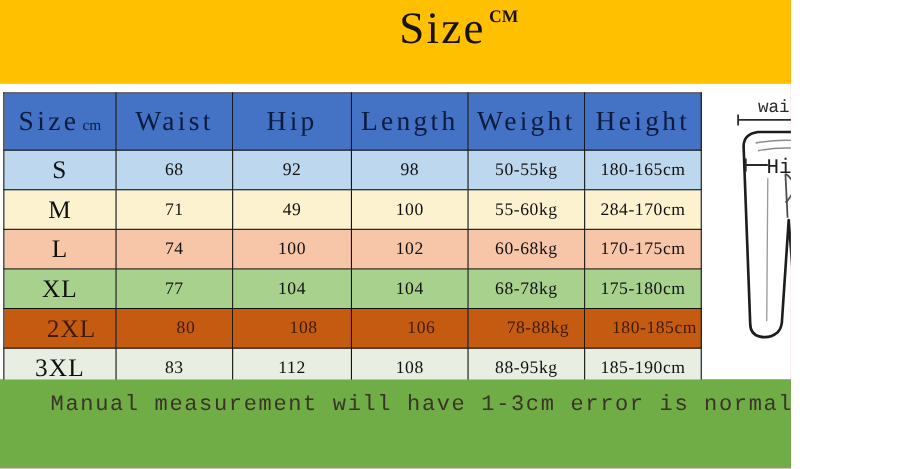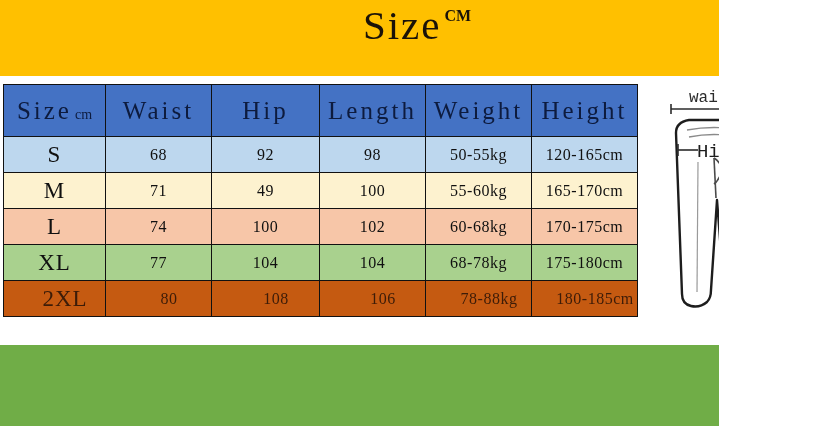--- a/index.html
+++ b/index.html
@@ -191,29 +191,29 @@
         <th>Height</th>
       </tr>
     </thead>
     <tbody>
       <tr class="row-s">
         <td class="c-size">S</td>
         <td>68</td>
         <td>92</td>
         <td>98</td>
         <td>50-55kg</td>
-        <td>120-165cm</td>
+        <td>180-165cm</td>
       </tr>
       <tr class="row-m">
         <td class="c-size">M</td>
         <td>71</td>
         <td>49</td>
         <td>100</td>
         <td>55-60kg</td>
-        <td>165-170cm</td>
+        <td>284-170cm</td>
       </tr>
       <tr class="row-l">
         <td class="c-size">L</td>
         <td>74</td>
         <td>100</td>
         <td>102</td>
         <td>60-68kg</td>
         <td>170-175cm</td>
       </tr>
       <tr class="row-xl">
@@ -225,20 +225,28 @@
         <td>175-180cm</td>
       </tr>
       <tr class="row-2xl">
         <td class="c-size">2XL</td>
         <td>80</td>
         <td>108</td>
         <td>106</td>
         <td>78-88kg</td>
         <td>180-185cm</td>
       </tr>
+      <tr class="row-3xl">
+        <td class="c-size">3XL</td>
+        <td>83</td>
+        <td>112</td>
+        <td>108</td>
+        <td>88-95kg</td>
+        <td>185-190cm</td>
+      </tr>
     </tbody>
   </table>
 
   <div class="diagram">
     <svg width="182" height="262" viewBox="0 0 182 262" xmlns="http://www.w3.org/2000/svg">
 
       <g stroke="#2b2b2b" stroke-width="1.6" fill="none">
         <line x1="26" y1="29" x2="110" y2="29"></line>
         <line x1="26" y1="24" x2="26" y2="34"></line>
         <line x1="110" y1="24" x2="110" y2="34"></line>
@@ -278,14 +286,15 @@
       <g stroke="#2b2b2b" stroke-width="1.6" fill="none">
         <line x1="128" y1="62" x2="128" y2="223"></line>
         <line x1="121" y1="62" x2="135" y2="62"></line>
         <line x1="121" y1="223" x2="135" y2="223"></line>
       </g>
       <text x="141" y="150" font-family="Liberation Mono, DejaVu Sans Mono, monospace" font-size="19" fill="#1d1d1d" text-anchor="start">length</text>
     </svg>
   </div>
 
   <div class="bottom-band"></div>
+  <div class="bottom-note">Manual measurement will have 1-3cm error is normal</div>
 
 </div>
 
 </body></html>

